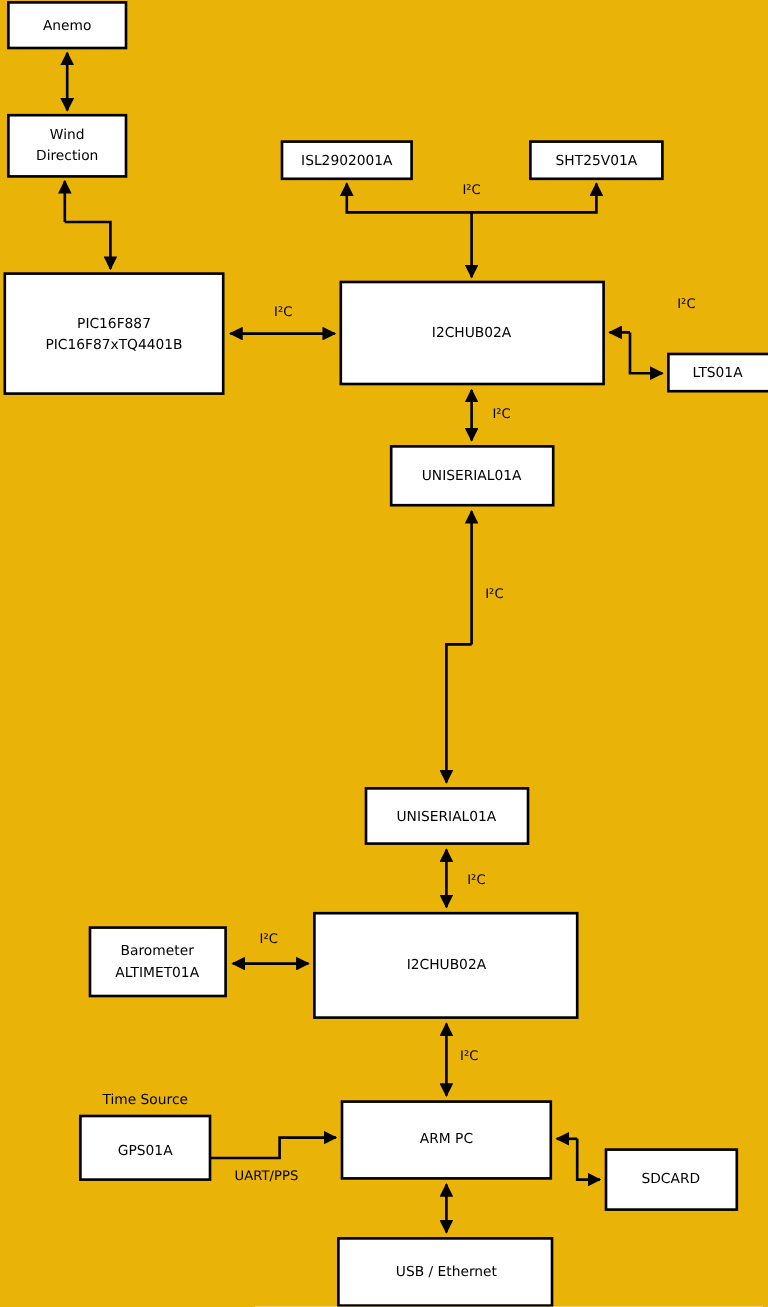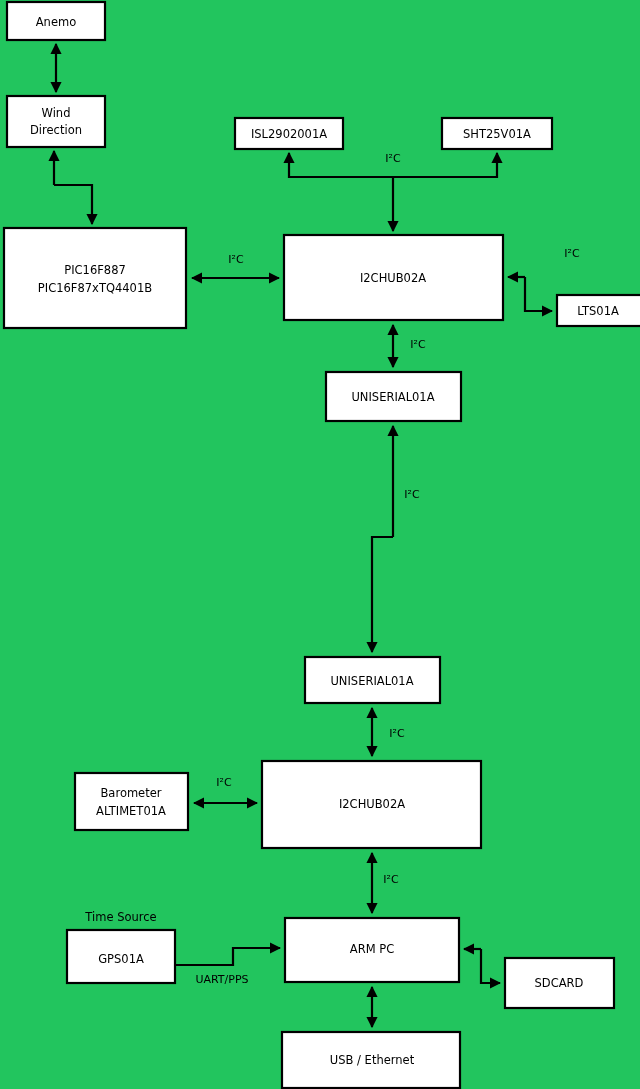--- a/index.html
+++ b/index.html
@@ -10,21 +10,21 @@
   body {
     width: 640px;
     height: 1089px;
     font-family: "DejaVu Sans", sans-serif;
     overflow: hidden;
   }
   #diagram-root {
     position: relative;
     width: 640px;
     height: 1089px;
-    background: #22c55e;
+    background: #eab308;
   }
   svg.canvas {
     position: absolute;
     top: 0;
     left: 0;
     width: 640px;
     height: 1089px;
   }
   .box-rect {
     fill: #ffffff;

